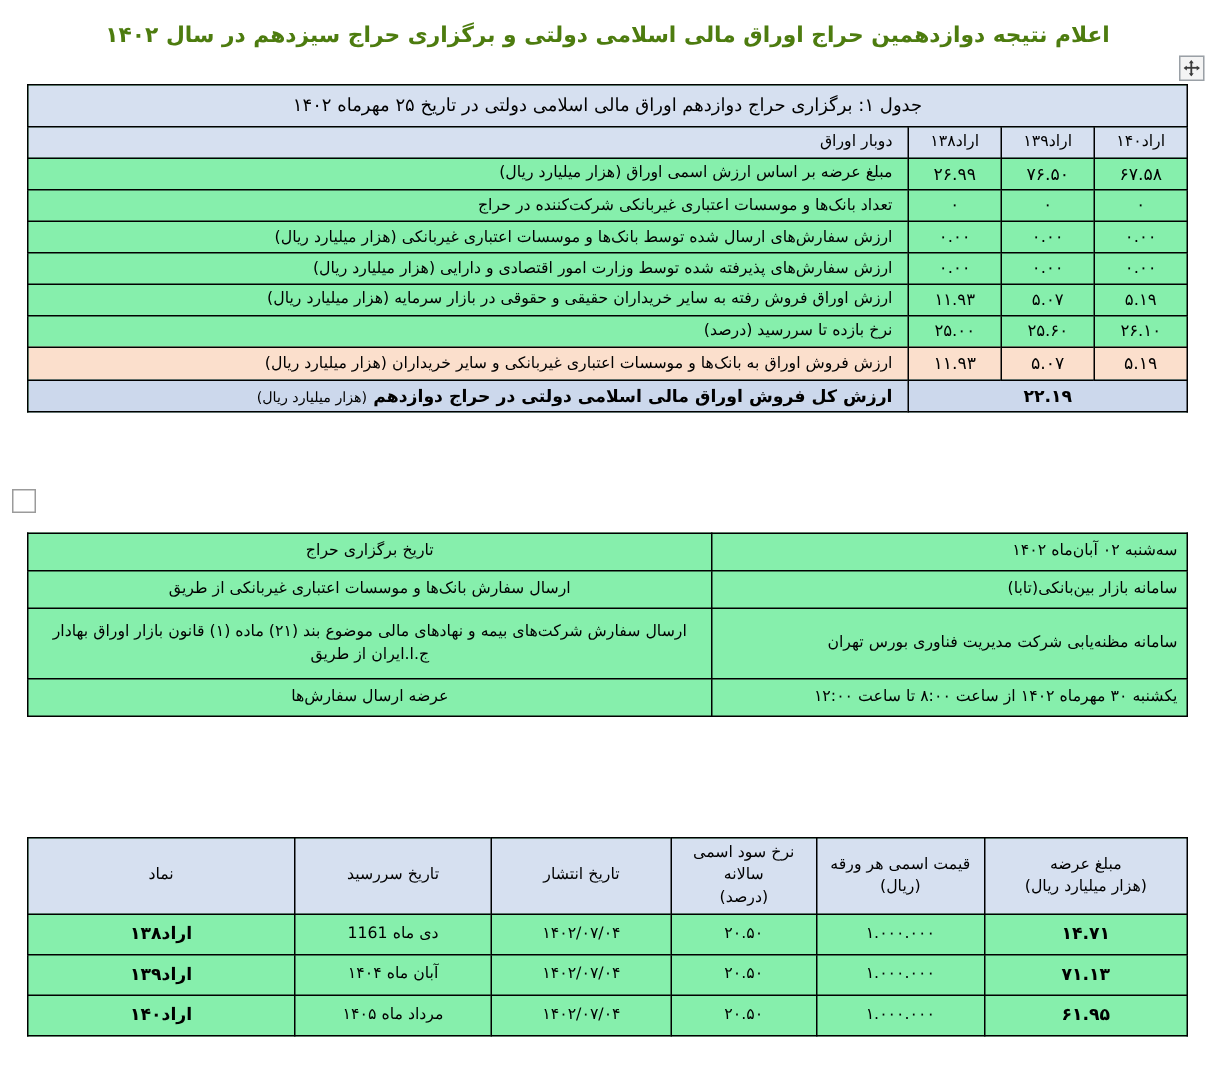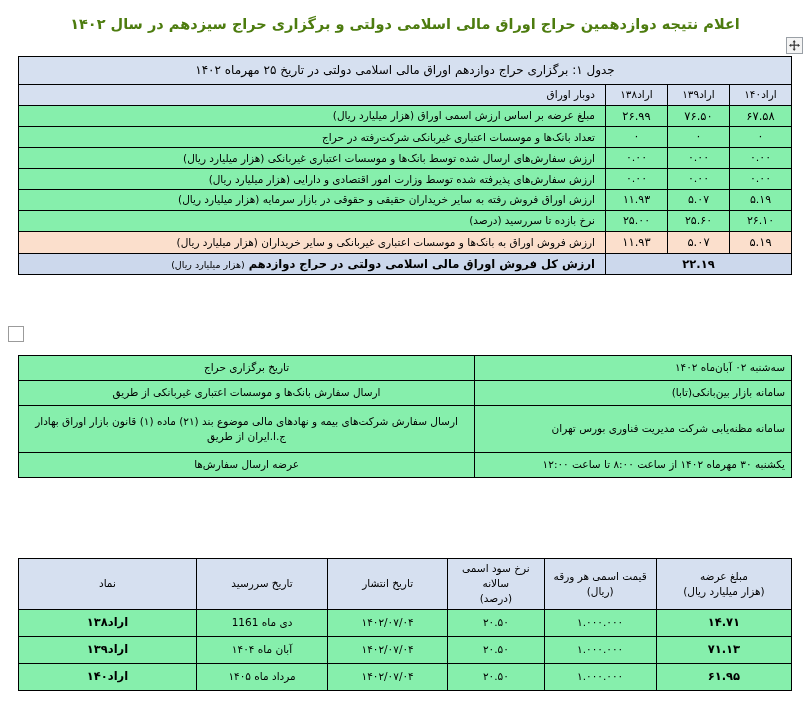--- a/index.html
+++ b/index.html
@@ -197,21 +197,21 @@
           <td class="num">۶۷.۵۸</td>
           <td class="num">۷۶.۵۰</td>
           <td class="num">۲۶.۹۹</td>
           <td class="label-cell">مبلغ عرضه بر اساس ارزش اسمی اوراق (هزار میلیارد ریال)</td>
         </tr>
 
         <tr>
           <td class="num-light">۰</td>
           <td class="num-light">۰</td>
           <td class="num-light">۰</td>
-          <td class="label-cell">تعداد بانک‌ها و موسسات اعتباری غیربانکی شرکت‌رفته در حراج</td>
+          <td class="label-cell">تعداد بانک‌ها و موسسات اعتباری غیربانکی شرکت‌کننده در حراج</td>
         </tr>
 
         <tr>
           <td class="num-light">۰.۰۰</td>
           <td class="num-light">۰.۰۰</td>
           <td class="num-light">۰.۰۰</td>
           <td class="label-cell">ارزش سفارش‌های ارسال شده توسط بانک‌ها و موسسات اعتباری غیربانکی (هزار میلیارد ریال)</td>
         </tr>
 
         <tr>

